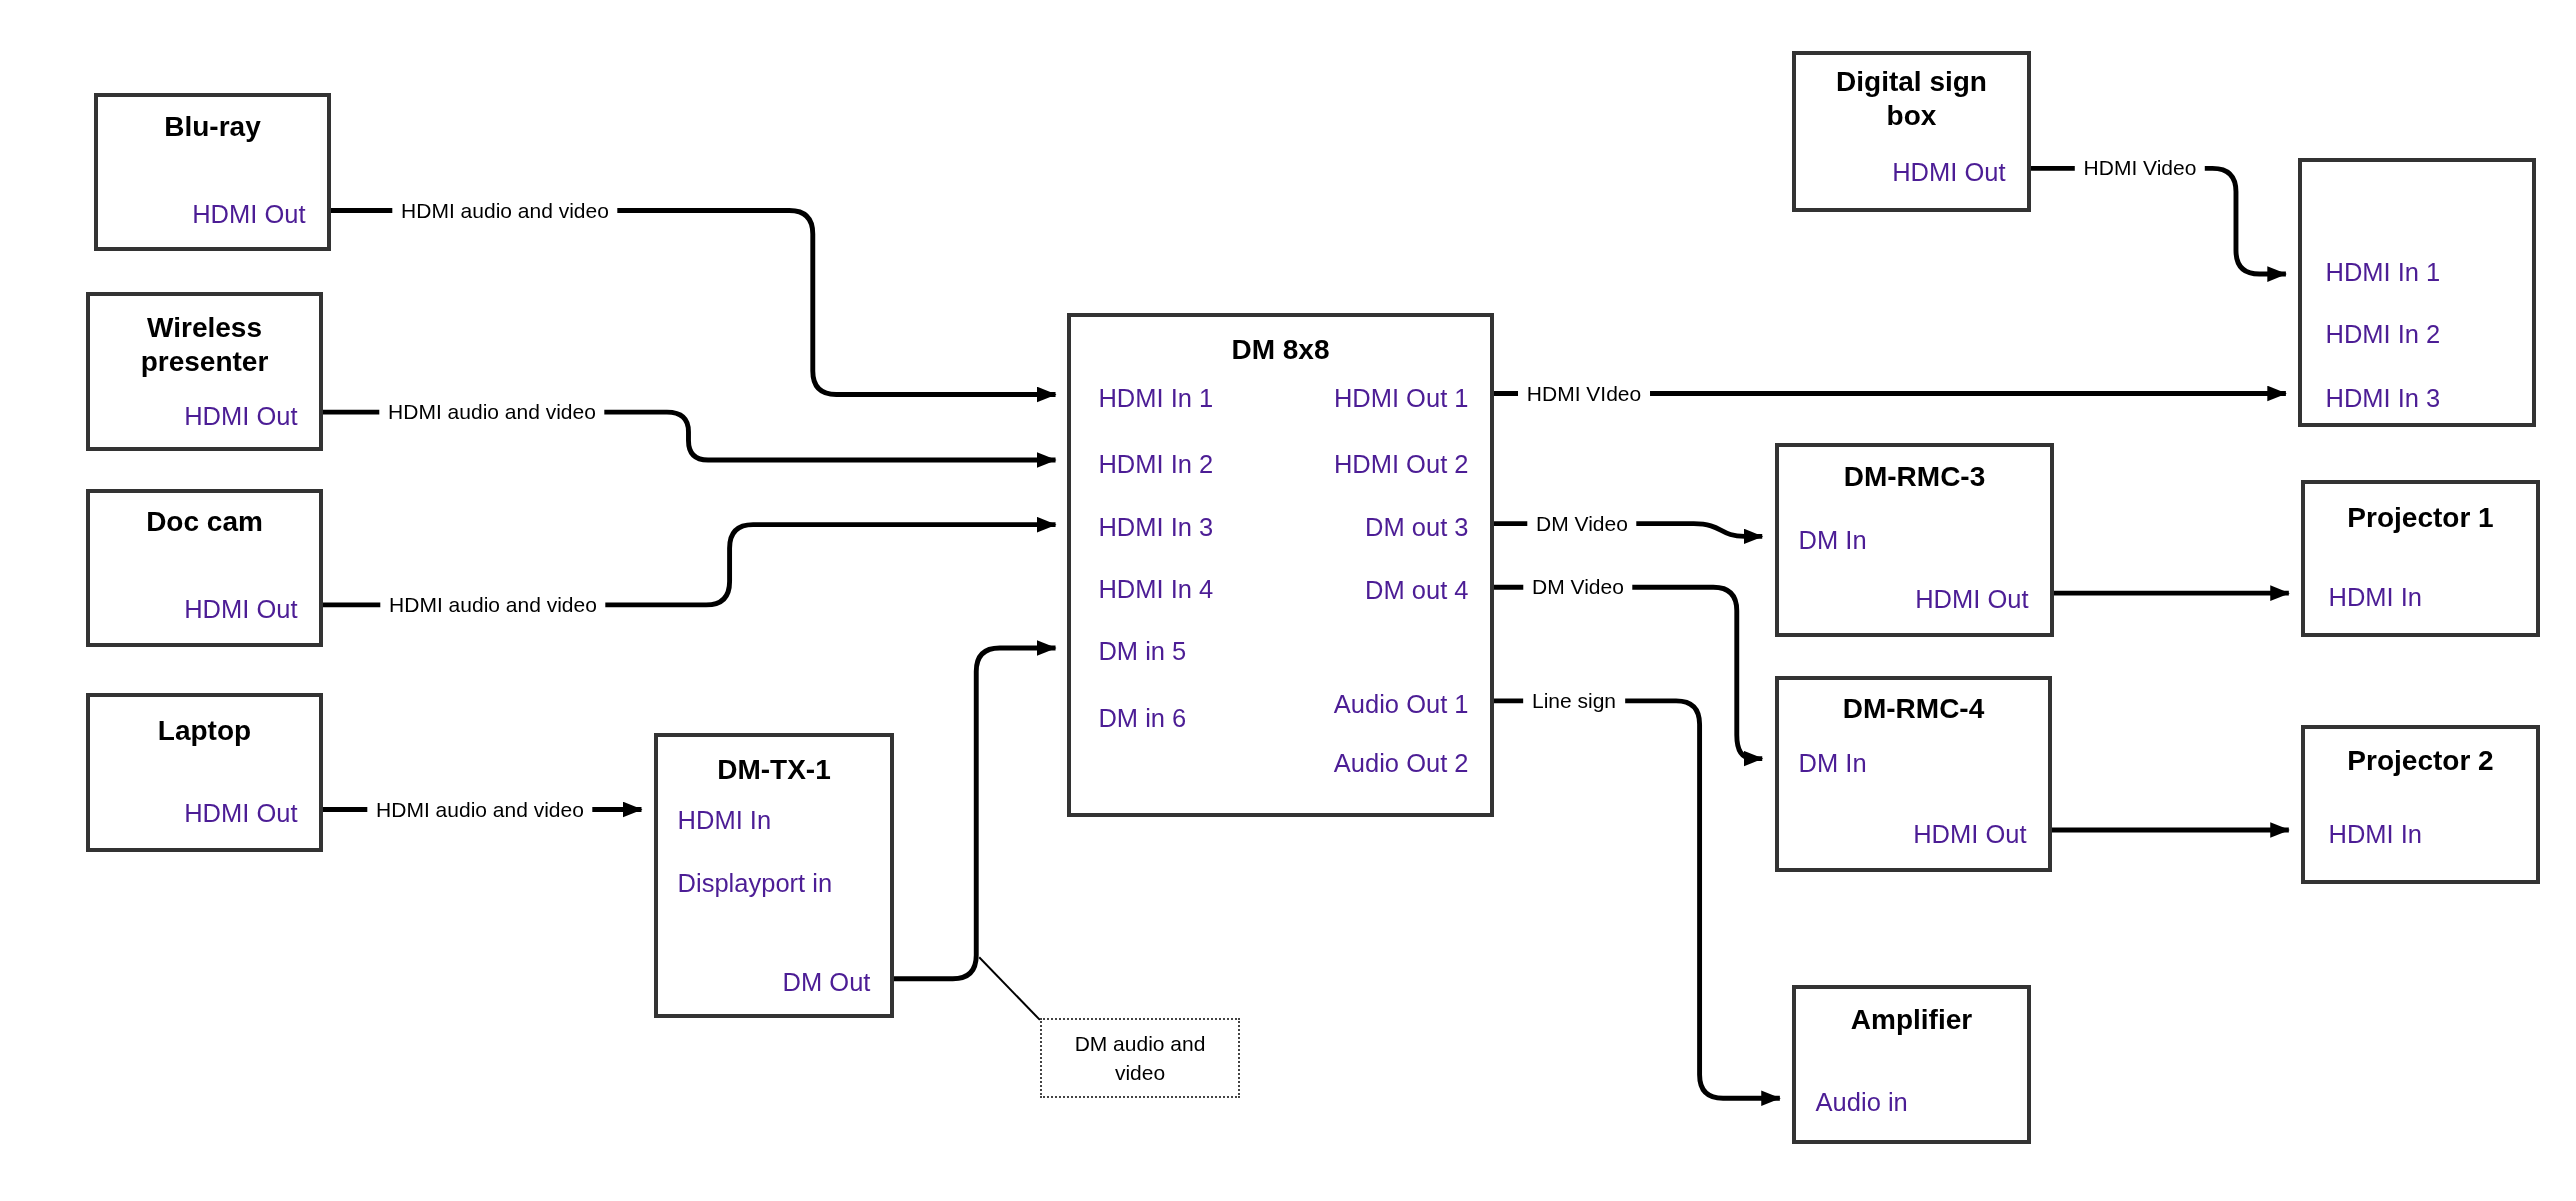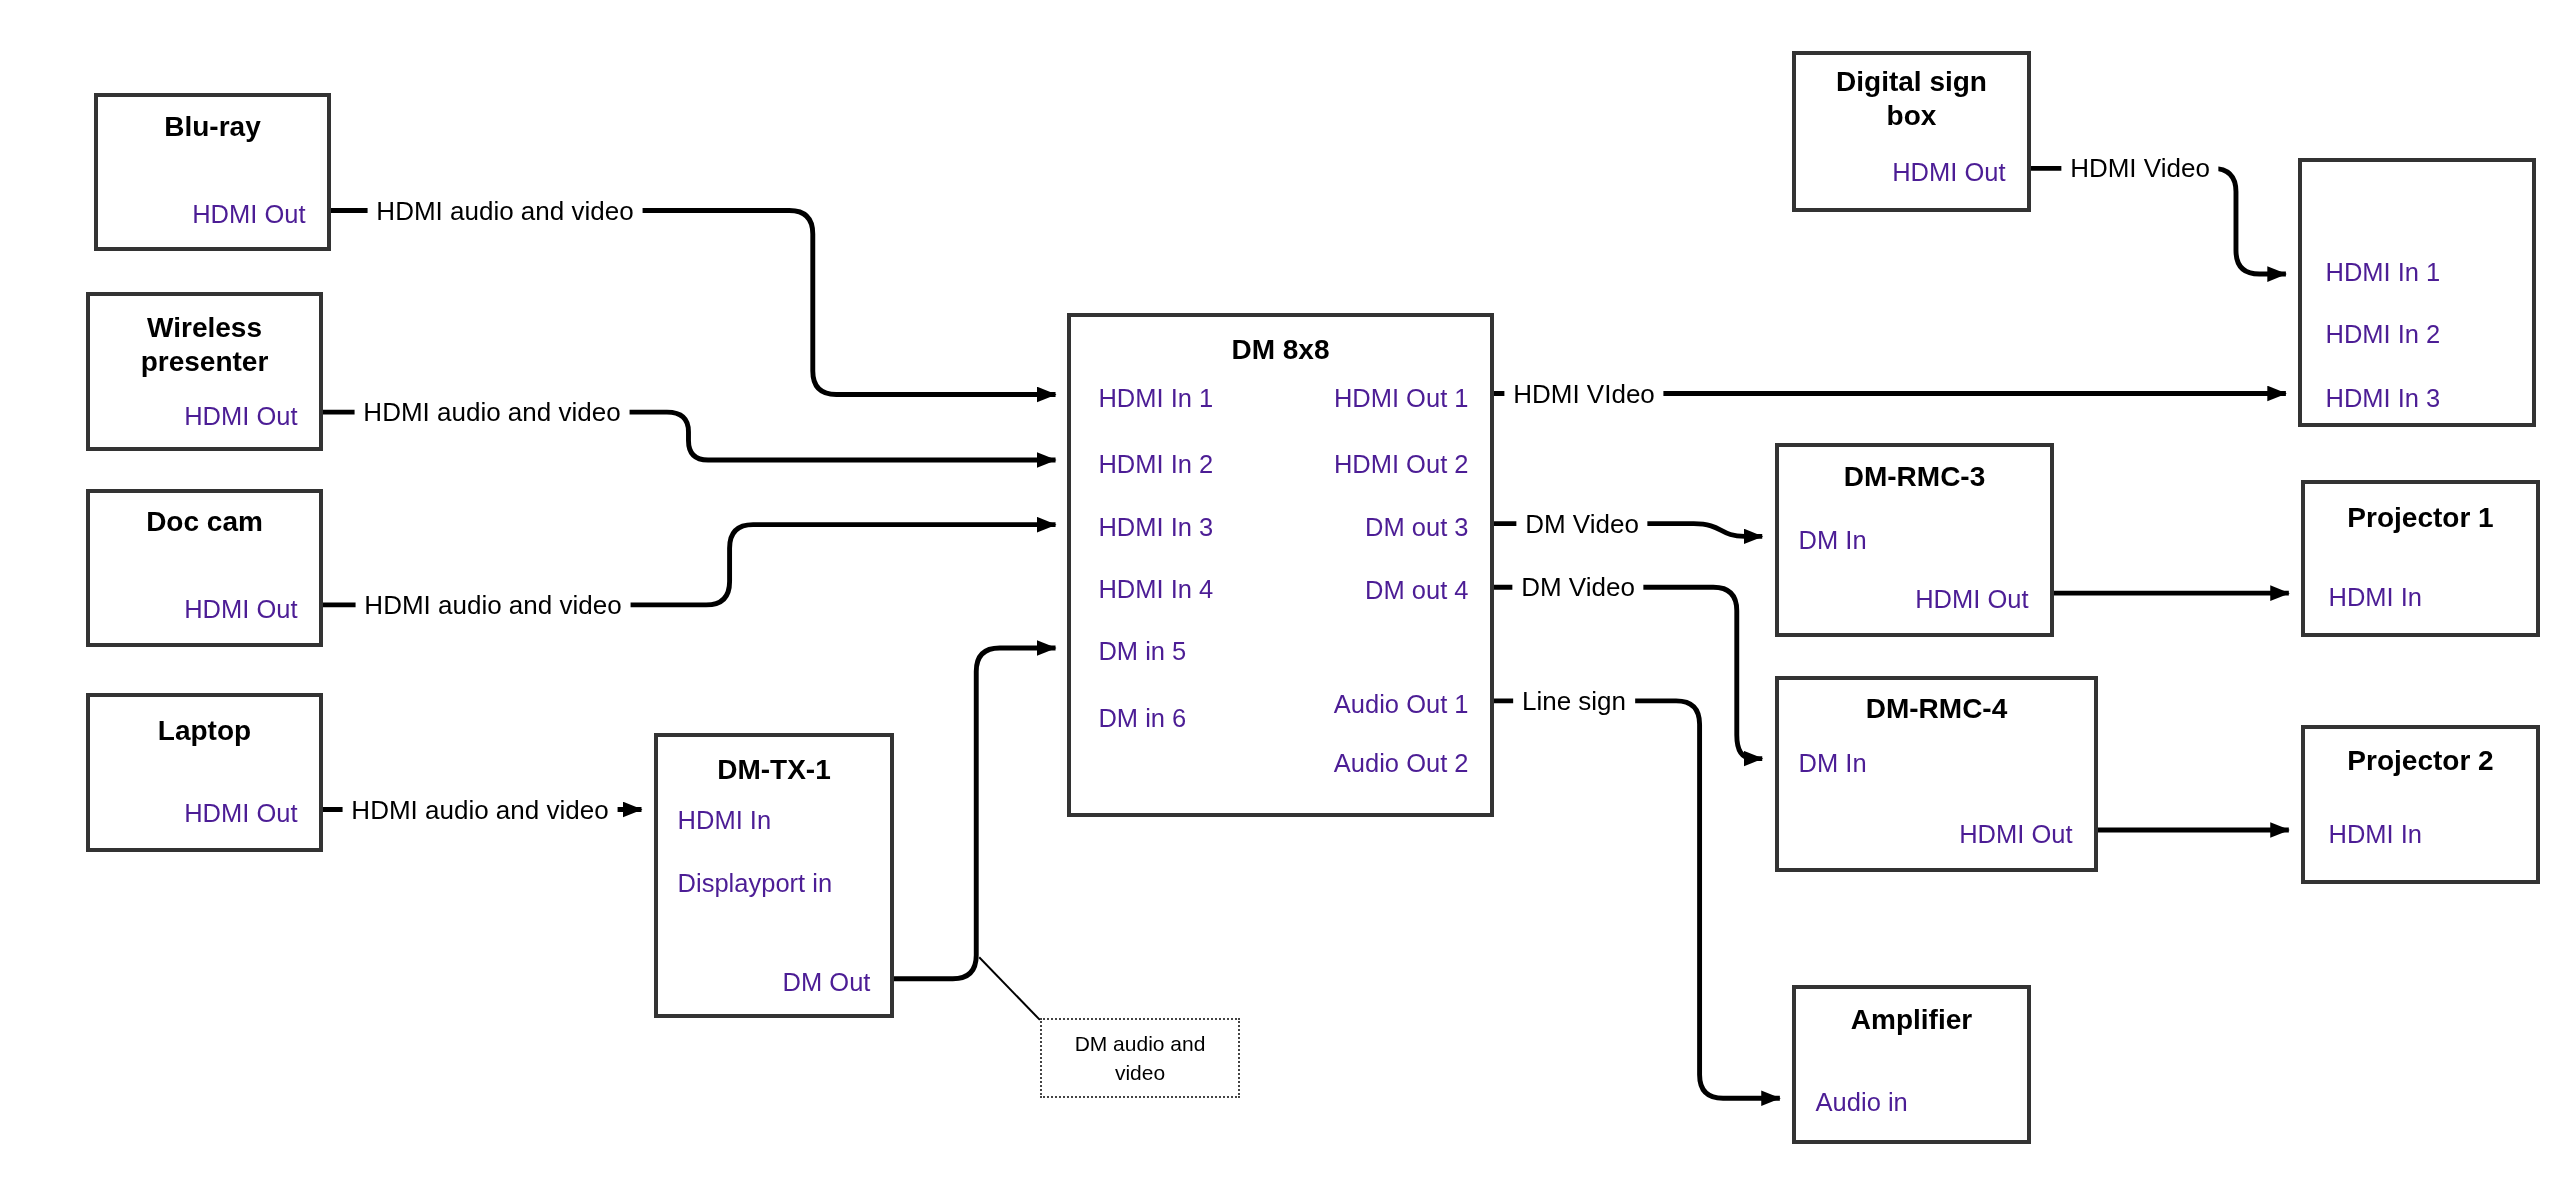--- a/index.html
+++ b/index.html
@@ -3,21 +3,21 @@
 <meta charset="utf-8">
 <style>
   html,body{margin:0;padding:0;background:#ffffff;}
   body{width:2576px;height:1201px;position:relative;font-family:"Liberation Sans",sans-serif;color:#000;}
   #canvas{position:absolute;inset:0;width:2576px;height:1201px;}
   svg.wires{position:absolute;left:0;top:0;width:2576px;height:1201px;pointer-events:none;}
   .node{position:absolute;box-sizing:border-box;border:4.9px solid #333;background:#fff;margin-left:8px;}
   .node-title{font-size:28px;font-weight:bold;line-height:34px;text-align:center;margin:0 auto;}
   .port{position:absolute;font-size:25.5px;line-height:27.4px;white-space:nowrap;color:#4c1d95;}
   .edge-label{position:absolute;transform:translate(-50%,-50%);background:#fff;padding:1px 8.8px;
-              font-size:26px;line-height:26.4px;white-space:nowrap;z-index:3;}
+              font-size:21px;line-height:26.4px;white-space:nowrap;z-index:3;}
   .callout{position:absolute;box-sizing:border-box;border:2px dotted #444;background:#fff;
            font-size:21px;line-height:29px;text-align:center;padding:8.8px 5.9px;z-index:3;}
 </style>
 </head>
 <body>
 
 <div id="canvas">
 
   <svg class="wires" viewBox="0 0 2631 1227">
     <defs>
@@ -100,21 +100,21 @@
     <div class="node-title" style="padding-top:12.7px;">DM-RMC-3</div>
     <div class="port" style="top:80px;left:19.6px;">DM In</div>
     <div class="port" style="top:139px;right:21.5px;">HDMI Out</div>
   </div>
 
   <div class="node" style="left:2293px;top:480px;width:239px;height:157px;">
     <div class="node-title" style="padding-top:16.6px;">Projector 1</div>
     <div class="port" style="top:100px;left:23.5px;">HDMI In</div>
   </div>
 
-  <div class="node" style="left:1767px;top:676px;width:323px;height:196px;">
+  <div class="node" style="left:1767px;top:676px;width:277px;height:196px;">
     <div class="node-title" style="padding-top:11.7px;">DM-RMC-4</div>
     <div class="port" style="top:70px;left:19.6px;">DM In</div>
     <div class="port" style="top:141px;right:21.5px;">HDMI Out</div>
   </div>
 
   <div class="node" style="left:2293px;top:725px;width:239px;height:159px;">
     <div class="node-title" style="padding-top:14.7px;">Projector 2</div>
     <div class="port" style="top:92px;left:23.5px;">HDMI In</div>
   </div>
 

